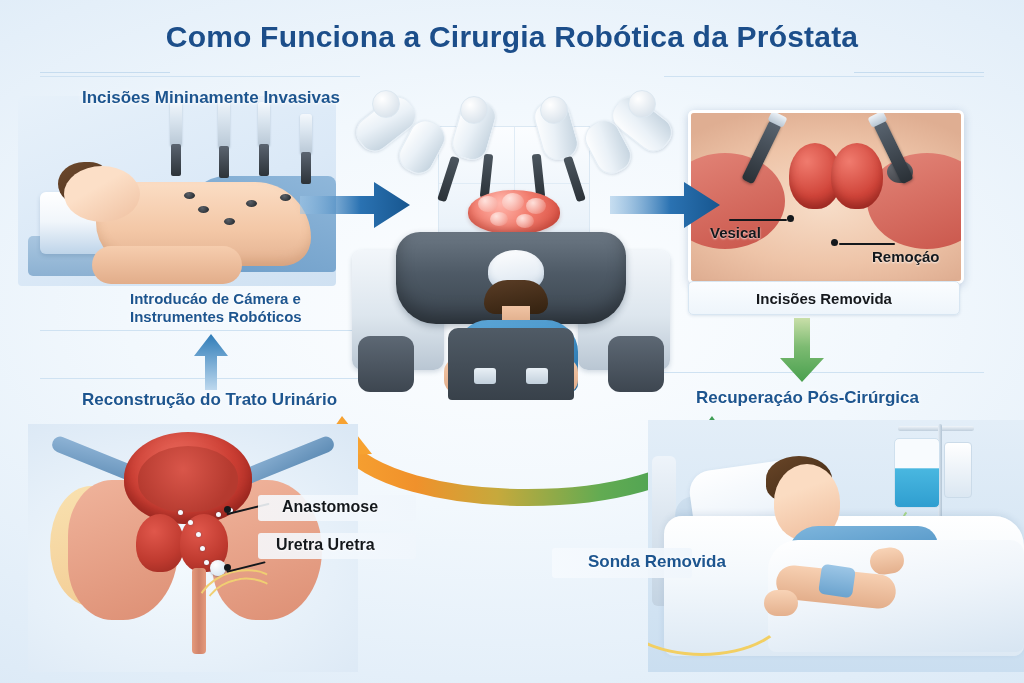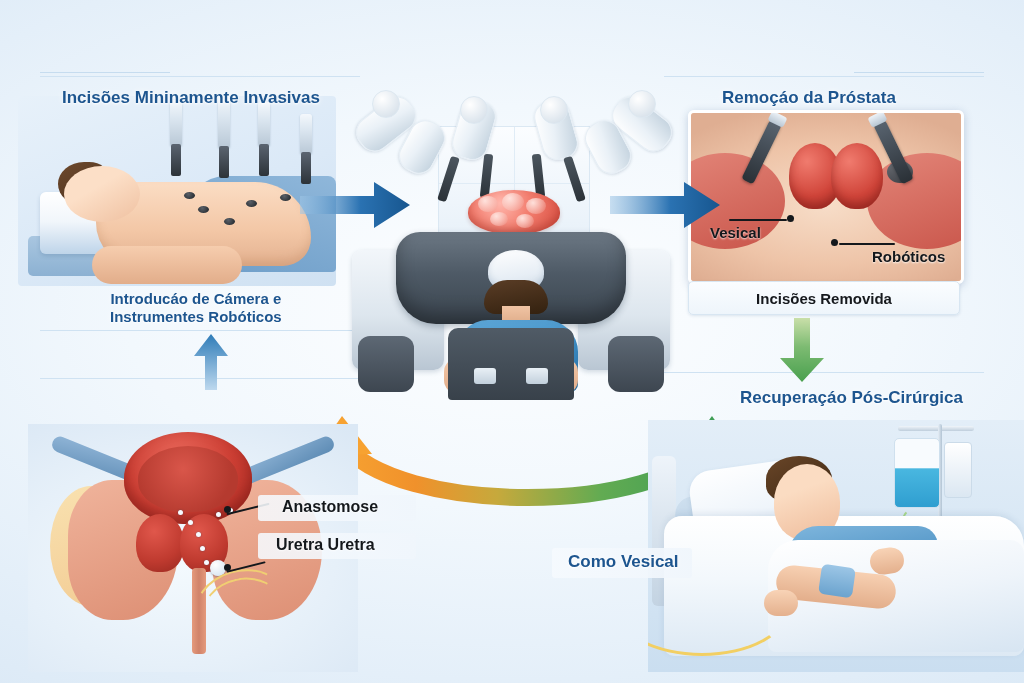--- a/index.html
+++ b/index.html
@@ -21,20 +21,21 @@
     color:#1c4e8a;letter-spacing:.2px;
   }
   .title-rule{
     position:absolute;top:72px;height:1px;background:#c6dcef;
   }
   
   .lbl{
     position:absolute;font-weight:bold;color:#1d558f;
     line-height:1.18;white-space:pre-line;
     text-shadow:0 1px 2px rgba(255,255,255,.95),0 0 6px rgba(255,255,255,.9);
+    margin-left:20px;
   }
   
   .sep{position:absolute;background:#cfe2f2;}
   
   .art{position:absolute;overflow:hidden;}
 
   
   .tl-art{left:18px;top:96px;width:318px;height:190px;border-radius:4px;
     background:linear-gradient(160deg,#e7f1fa 0%,#dbe9f7 55%,#cfe1f2 100%);}
   .bed-block{position:absolute;left:22px;top:96px;width:96px;height:62px;border-radius:6px;
@@ -223,20 +224,21 @@
     border-color:transparent transparent #f2cf63 transparent;border-radius:50%;}
 
   
   .arrow-svg{position:absolute;pointer-events:none;}
 </style>
 </head>
 <body>
 
 <div id="stage">
 
+  <div class="title">Como Funciona a Cirurgia Robótica da Próstata</div>
   <div class="title-rule" style="left:40px;width:130px;"></div>
   <div class="title-rule" style="right:40px;width:130px;"></div>
 
   <div class="sep" style="left:40px;top:76px;width:320px;height:1px;"></div>
   <div class="sep" style="right:40px;top:76px;width:320px;height:1px;"></div>
   <div class="sep" style="left:40px;top:330px;width:320px;height:1px;"></div>
   <div class="sep" style="right:40px;top:372px;width:320px;height:1px;"></div>
   <div class="sep" style="left:40px;top:378px;width:320px;height:1px;"></div>
 
   <div class="art tl-art">
@@ -262,21 +264,21 @@
       </div>
 
     <div class="port" style="left:166px;top:96px;"></div>
     <div class="port" style="left:180px;top:110px;"></div>
     <div class="port" style="left:228px;top:104px;"></div>
     <div class="port" style="left:262px;top:98px;"></div>
     <div class="port" style="left:206px;top:122px;"></div>
   </div>
   <div class="lbl" style="left:62px;top:88px;font-size:17px;">Incisões Mininamente Invasivas</div>
 
-  <div class="lbl" style="left:110px;top:290px;font-size:15px;text-align:center;">Introducáo de Cámera e
+  <div class="lbl" style="left:110px;top:290px;font-size:15px;text-align:left;">Introducáo de Cámera e
 Instrumentes Robóticos</div>
   <svg class="arrow-svg" width="46" height="62" style="left:188px;top:330px;">
     <defs>
       <linearGradient id="gUp" x1="0" y1="1" x2="0" y2="0">
         <stop offset="0%" stop-color="#bdd8ee"></stop>
           <stop offset="100%" stop-color="#2f7cb8"></stop>
       </linearGradient>
     </defs>
     <path d="M17 60 L17 26 L6 26 L23 4 L40 26 L29 26 L29 60 Z" fill="url(#gUp)"></path>
   </svg>
@@ -292,23 +294,22 @@
         <i class="cap"></i>
       </div>
     <div class="instr" style="left:196px;top:6px;height:66px;transform:rotate(-26deg);">
         <i class="cap"></i>
       </div>
     <div class="leader" style="left:38px;top:106px;width:58px;"></div>
     <div class="dot" style="left:96px;top:102px;"></div>
     <div class="leader" style="left:148px;top:130px;width:56px;"></div>
     <div class="dot" style="left:140px;top:126px;"></div>
   </div>
-  <div class="lbl" style="left:722px;top:88px;font-size:17px;">Remoçáo da Próstata</div>
   <div class="anno-dark" style="left:710px;top:224px;font-size:15px;">Vesical</div>
-  <div class="anno-dark" style="left:872px;top:248px;font-size:15px;">Robóticos</div>
+  <div class="anno-dark" style="left:872px;top:248px;font-size:15px;">Remoçáo</div>
   <div class="caption-panel">Incisões Removida</div>
 
   <svg class="arrow-svg" width="112" height="54" style="left:300px;top:178px;">
     <defs>
         <linearGradient id="gR1" x1="0" y1="0" x2="1" y2="0">
       <stop offset="0%" stop-color="#9fc6e6" stop-opacity=".55"></stop>
           <stop offset="55%" stop-color="#2a72b2"></stop>
           <stop offset="100%" stop-color="#17568f"></stop>
     </linearGradient>
       </defs>
@@ -420,20 +421,21 @@
     <div class="suture" style="left:188px;top:88px;"></div>
     <div class="suture" style="left:200px;top:84px;"></div>
     <div class="balloon" style="left:182px;top:136px;"></div>
     <div class="cath" style="left:166px;top:146px;width:90px;height:70px;transform:rotate(-16deg);"></div>
     <div class="cath" style="left:174px;top:154px;width:78px;height:62px;transform:rotate(-12deg);"></div>
     <div class="leader" style="left:198px;top:84px;width:44px;transform:rotate(-14deg);"></div>
     <div class="dot" style="left:196px;top:82px;"></div>
     <div class="leader" style="left:198px;top:142px;width:40px;transform:rotate(-14deg);"></div>
     <div class="dot" style="left:196px;top:140px;"></div>
   </div>
+  <div class="lbl" style="left:62px;top:390px;font-size:17px;">Reconstrução do Trato Urinário</div>
   <div class="anno-panel" style="left:258px;top:495px;width:158px;height:26px;"></div>
   <div class="anno-dark" style="left:282px;top:498px;font-size:16px;">Anastomose</div>
   <div class="anno-panel" style="left:258px;top:533px;width:158px;height:26px;"></div>
   <div class="anno-dark" style="left:276px;top:536px;font-size:16px;">Uretra  Uretra</div>
 
   <div class="art br-art">
     <div class="room-bg"></div>
     <div class="iv-bar"></div>
     <div class="iv-pole"></div>
     <div class="iv-bag"></div>
@@ -446,17 +448,17 @@
     <div class="pt-hair"></div>
     <div class="pt-head"></div>
     <div class="pt-gown"></div>
     <div class="blanket"></div>
     <div class="pt-arm"></div>
     <div class="cuff"></div>
     <div class="pt-hand" style="left:116px;top:170px;"></div>
     <div class="pt-hand" style="left:222px;top:128px;transform:rotate(-8deg);"></div>
     <div class="cath-tube" style="left:-34px;top:138px;width:170px;height:92px;"></div>
   </div>
-  <div class="lbl" style="left:740px;top:388px;font-size:17px;">Recuperaçáo Pós-Cirúrgica</div>
+  <div class="lbl" style="left:676px;top:388px;font-size:17px;">Recuperaçáo Pós-Cirúrgica</div>
   <div class="anno-panel" style="left:552px;top:548px;width:140px;height:30px;"></div>
-  <div class="lbl" style="left:568px;top:552px;font-size:17px;">Como Vesical</div>
+  <div class="lbl" style="left:568px;top:552px;font-size:17px;">Sonda Removida</div>
 
 </div>
 
 </body></html>

